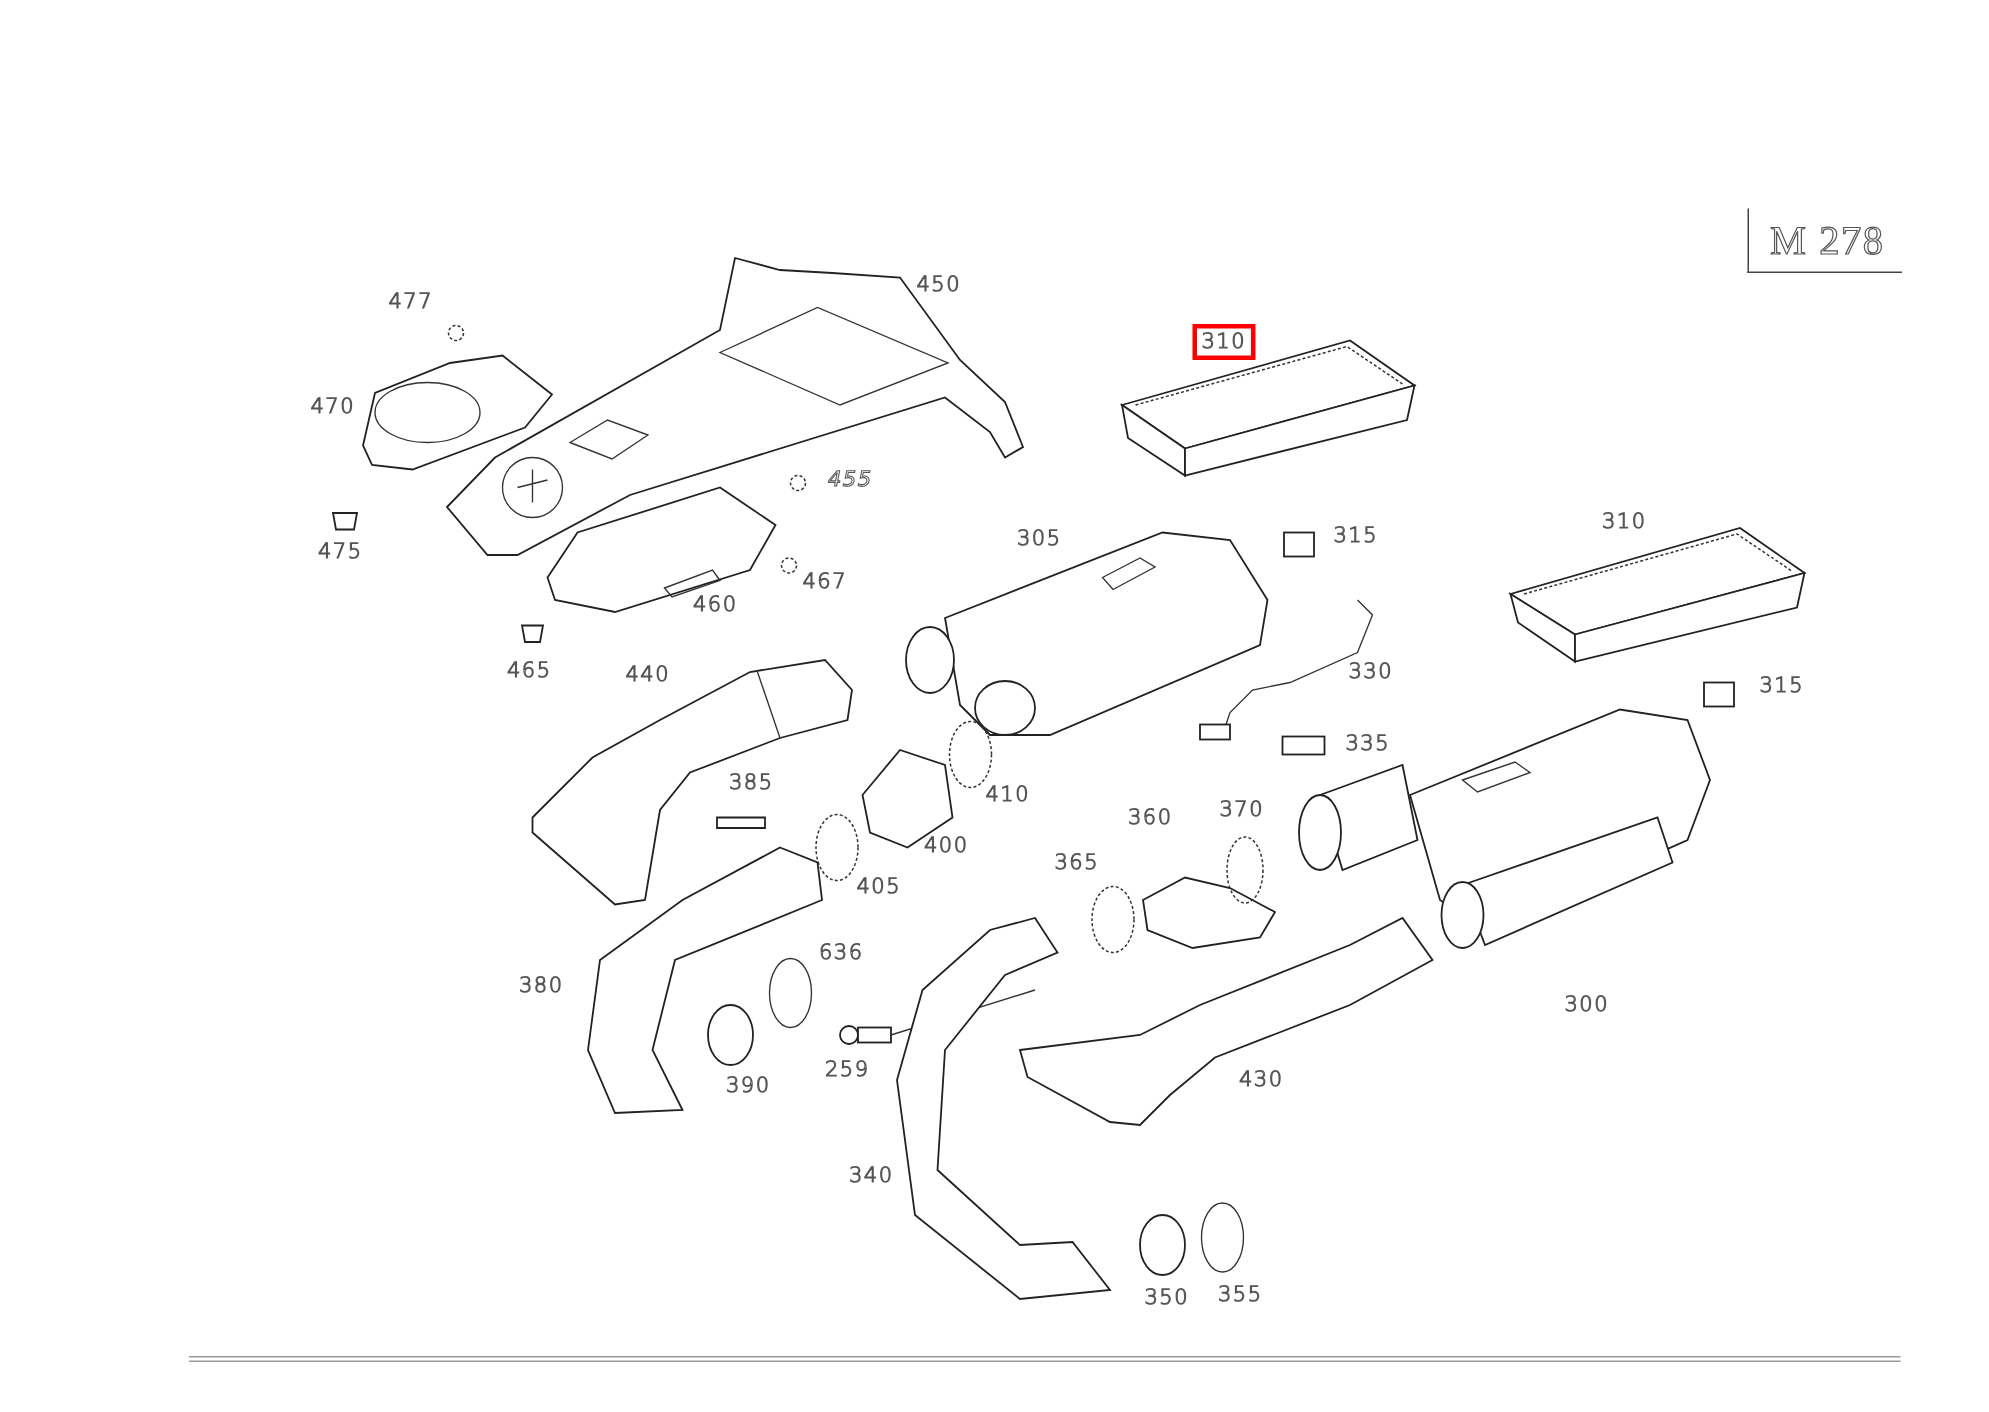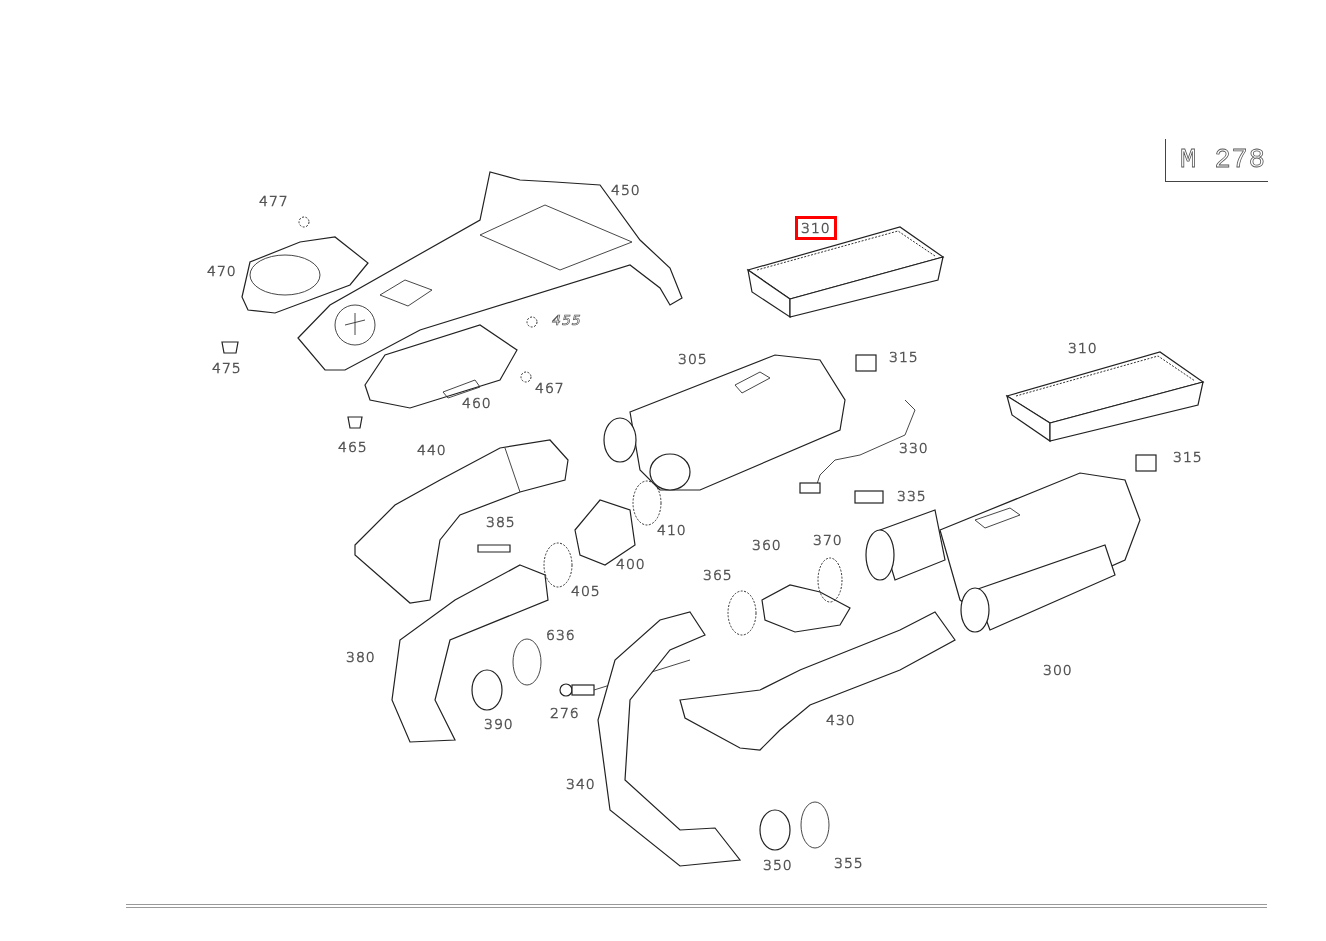--- a/index.html
+++ b/index.html
@@ -18,21 +18,21 @@
       cursor: pointer;
     }
     .callout.selected { outline: 3px solid #ff0000; outline-offset: 1px; padding: 1px 2px; }
     .model-box {
       position: absolute; left: 1165px; top: 139px; width: 102px; height: 42px;
       border-left: 1px solid #444; border-bottom: 1px solid #444;
     }
     .model-label {
       position: absolute; left: 14px; top: 6px;
       font-size: 27px; color: #fff; -webkit-text-stroke: 0.8px #555; letter-spacing: 1px;
-      font-family: Liberation Mono, monospace;
+      font-family: Liberation Serif, serif;
     }
     .footer-rule { position: absolute; left: 126px; width: 1141px; height: 1px; background: #999; }
     svg .part { fill: #fff; stroke: #222; stroke-width: 1.2; }
     svg .thin { fill: none; stroke: #333; stroke-width: 0.9; }
     svg .dash { fill: none; stroke: #333; stroke-width: 1; stroke-dasharray: 2 1.5; }
   </style>
 </head>
 <body>
 
 <div id="canvas">
@@ -163,23 +163,23 @@
       <span class="callout" style="left: 486px; top: 515px;">385</span>
       <span class="callout" style="left: 657px; top: 523px;">410</span>
       <span class="callout" style="left: 813px; top: 533px;">370</span>
       <span class="callout" style="left: 616px; top: 557px;">400</span>
       <span class="callout" style="left: 752px; top: 538px;">360</span>
       <span class="callout" style="left: 703px; top: 568px;">365</span>
       <span class="callout" style="left: 571px; top: 584px;">405</span>
       <span class="callout" style="left: 1043px; top: 621px; margin-top: 42px;">300</span>
       <span class="callout" style="left: 546px; top: 628px;">636</span>
       <span class="callout" style="left: 346px; top: 650px;">380</span>
-      <span class="callout" style="left: 550px; top: 706px;">276</span>
+      <span class="callout" style="left: 550px; top: 706px;">259</span>
       <span class="callout" style="left: 484px; top: 717px;">390</span>
       <span class="callout" style="left: 826px; top: 713px;">430</span>
       <span class="callout" style="left: 566px; top: 777px;">340</span>
       <span class="callout" style="left: 763px; top: 858px;">350</span>
-      <span class="callout" style="left: 812px; top: 856px; margin-left: 22px;">355</span>
+      <span class="callout" style="left: 812px; top: 856px;">355</span>
     </div>
 
   <div class="footer-rule" style="top:904px;"></div>
   <div class="footer-rule" style="top:907px;"></div>
 </div>
 
 </body></html>

